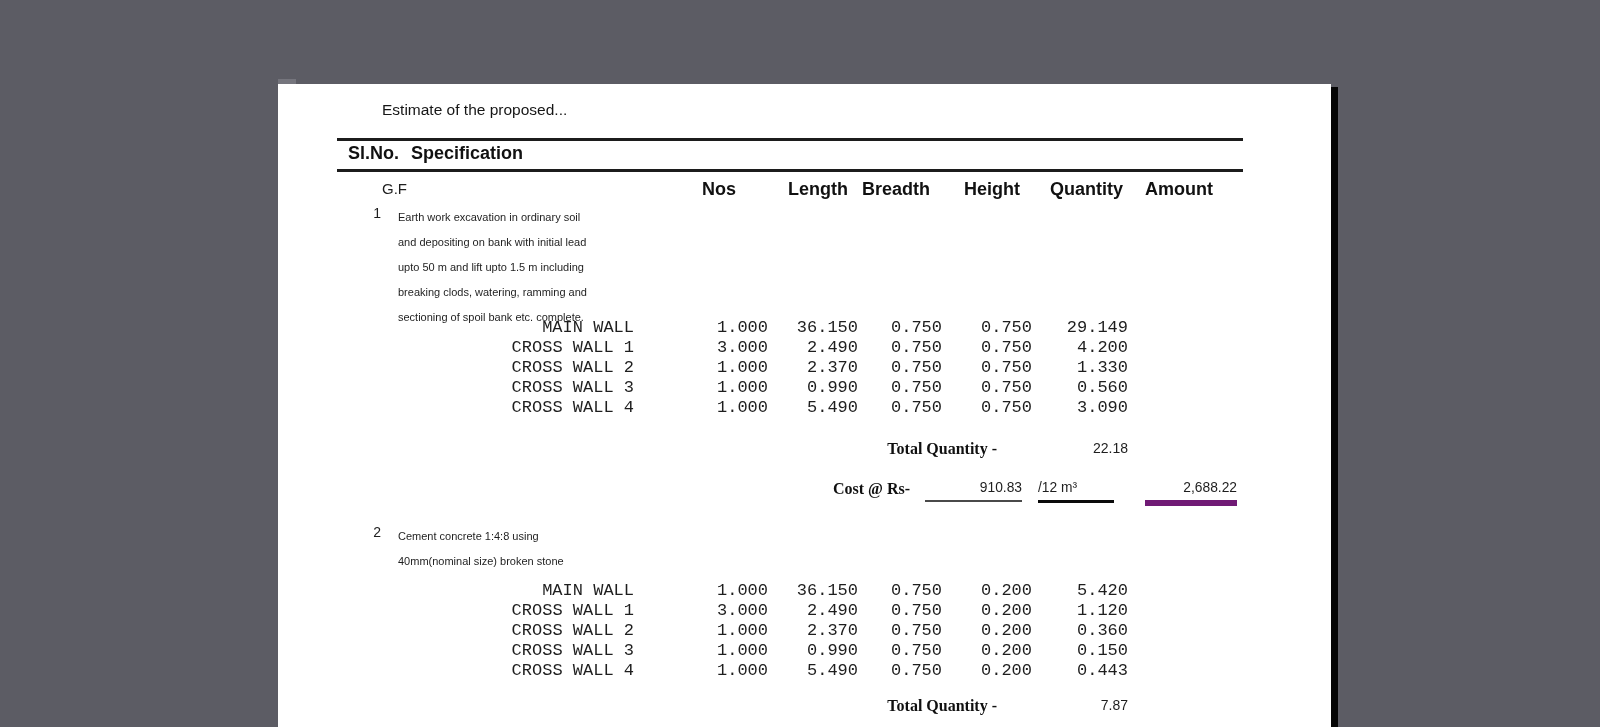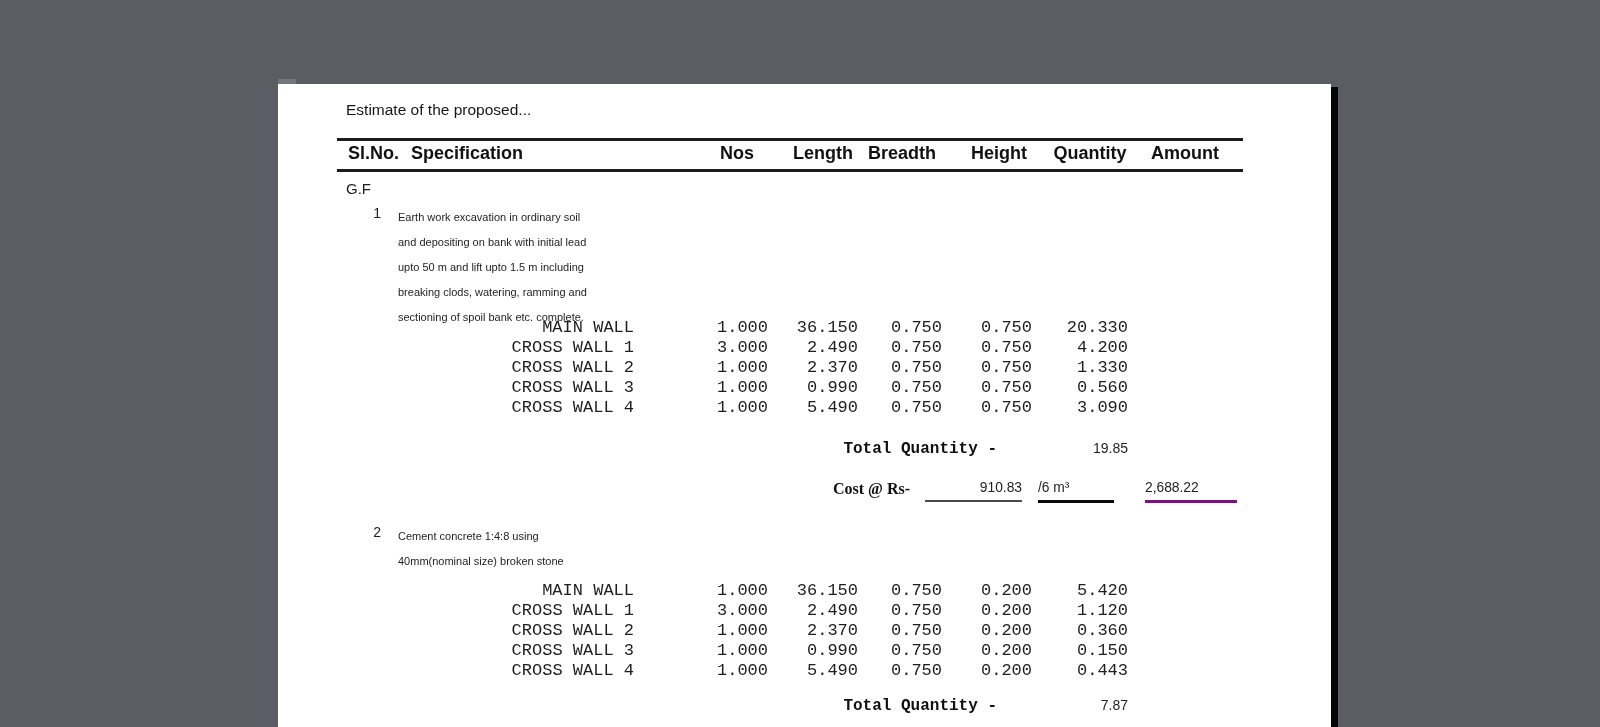--- a/index.html
+++ b/index.html
@@ -18,29 +18,29 @@
   .page {
     position: absolute; left: 278px; top: 84px;
     width: 1053px; height: 700px;
     background: #ffffff; color: #1e1e1e;
   }
   .page-shadow {
     position: absolute; left: 1331px; top: 87px;
     width: 7px; height: 700px; background: #050505;
   }
 
-  .abs { position: absolute; }
+  .abs { position: absolute; margin-left: 36px; }
   .doc-title { left: 68px; top: 17px; font-size: 15.5px; color: #161616; }
 
   .rule { position: absolute; left: 59px; width: 906px; height: 2.5px; background: #1c1c1c; }
   .rule-top { top: 54px; }
   .rule-bottom { top: 85px; }
 
   .h-cell { position: absolute; top: 59px; font-size: 18px; font-weight: bold; color: #111; }
-  .ra { text-align: center; }
+  .ra { text-align: left; margin-top: 36px; }
 
   .section-label { left: 68px; top: 96px; font-size: 15px; }
 
   .item-no { position: absolute; width: 30px; text-align: right; left: 73px; font-size: 14px; }
   .spec {
     position: absolute; left: 120px; width: 290px;
     font-size: 11px; line-height: 25px; white-space: pre-line;
   }
 
   .row { position: absolute; left: 0; width: 100%; height: 20px; }
@@ -49,35 +49,35 @@
   .c-nos    { right: 563px; width: 80px;  text-align: right; }
   .c-len    { right: 473px; width: 80px;  text-align: right; }
   .c-brd    { right: 389px; width: 80px;  text-align: right; }
   .c-hgt    { right: 299px; width: 80px;  text-align: right; }
   .c-qty    { right: 203px; width: 90px;  text-align: right; }
 
   .serif-bold {
     font-family: "Liberation Serif", serif;
     font-weight: bold; font-size: 16px; color: #101010;
   }
-  .total-label { position: absolute; right: 334px; width: 260px; text-align: right; font-family: Liberation Mono, monospace; }
+  .total-label { position: absolute; right: 334px; width: 260px; text-align: right; }
   .total-value { position: absolute; right: 203px; width: 90px; text-align: right; font-size: 14px; }
 
   .cost-label { position: absolute; right: 421px; width: 220px; text-align: right; }
   .rate {
     position: absolute; left: 647px; width: 97px; text-align: right;
     font-size: 13.8px; padding-bottom: 5px; border-bottom: 2px solid #4a4a4a;
   }
   .rate-unit {
     position: absolute; left: 760px; width: 76px; text-align: left;
     font-size: 13.8px; padding-bottom: 5px; border-bottom: 3px solid #0a0a0a;
   }
   .cost-amount {
-    position: absolute; left: 867px; width: 92px; text-align: left;
-    font-size: 13.8px; padding-bottom: 5px; border-bottom: 3px solid #701a75;
+    position: absolute; left: 867px; width: 92px; text-align: right;
+    font-size: 13.8px; padding-bottom: 5px; border-bottom: 6px solid #701a75;
   }
 </style>
 </head>
 <body>
 
 <div class="stage">
   <div class="corner-chip"></div>
   <div class="page-shadow"></div>
 
   <div class="page">
@@ -105,21 +105,21 @@
 upto 50 m and lift upto 1.5 m including
 breaking clods, watering, ramming and
 sectioning of spoil bank etc. complete.</div>
 
     <div class="row" style="top:234px;">
       <span class="c c-label">MAIN WALL</span>
       <span class="c c-nos">1.000</span>
       <span class="c c-len">36.150</span>
       <span class="c c-brd">0.750</span>
       <span class="c c-hgt">0.750</span>
-      <span class="c c-qty">20.330</span>
+      <span class="c c-qty">29.149</span>
     </div>
     <div class="row" style="top:254px;">
       <span class="c c-label">CROSS WALL 1</span>
       <span class="c c-nos">3.000</span>
       <span class="c c-len">2.490</span>
       <span class="c c-brd">0.750</span>
       <span class="c c-hgt">0.750</span>
       <span class="c c-qty">4.200</span>
     </div>
     <div class="row" style="top:274px;">
@@ -142,27 +142,27 @@
       <span class="c c-label">CROSS WALL 4</span>
       <span class="c c-nos">1.000</span>
       <span class="c c-len">5.490</span>
       <span class="c c-brd">0.750</span>
       <span class="c c-hgt">0.750</span>
       <span class="c c-qty">3.090</span>
     </div>
 
     <div class="row" style="top:356px;">
       <span class="serif-bold total-label">Total Quantity -</span>
-      <span class="total-value">19.85</span>
+      <span class="total-value">22.18</span>
     </div>
 
     <div class="row" style="top:396px; height:30px;">
       <span class="serif-bold cost-label">Cost @ Rs-</span>
       <span class="rate">910.83</span>
-      <span class="rate-unit">/6 m³</span>
+      <span class="rate-unit">/12 m³</span>
       <span class="cost-amount">2,688.22</span>
     </div>
 
     <div class="item-no" style="top:440px;">2</div>
     <div class="spec" style="top:440px;">Cement concrete 1:4:8 using
 40mm(nominal size) broken stone</div>
 
     <div class="row" style="top:497px;">
       <span class="c c-label">MAIN WALL</span>
       <span class="c c-nos">1.000</span>

